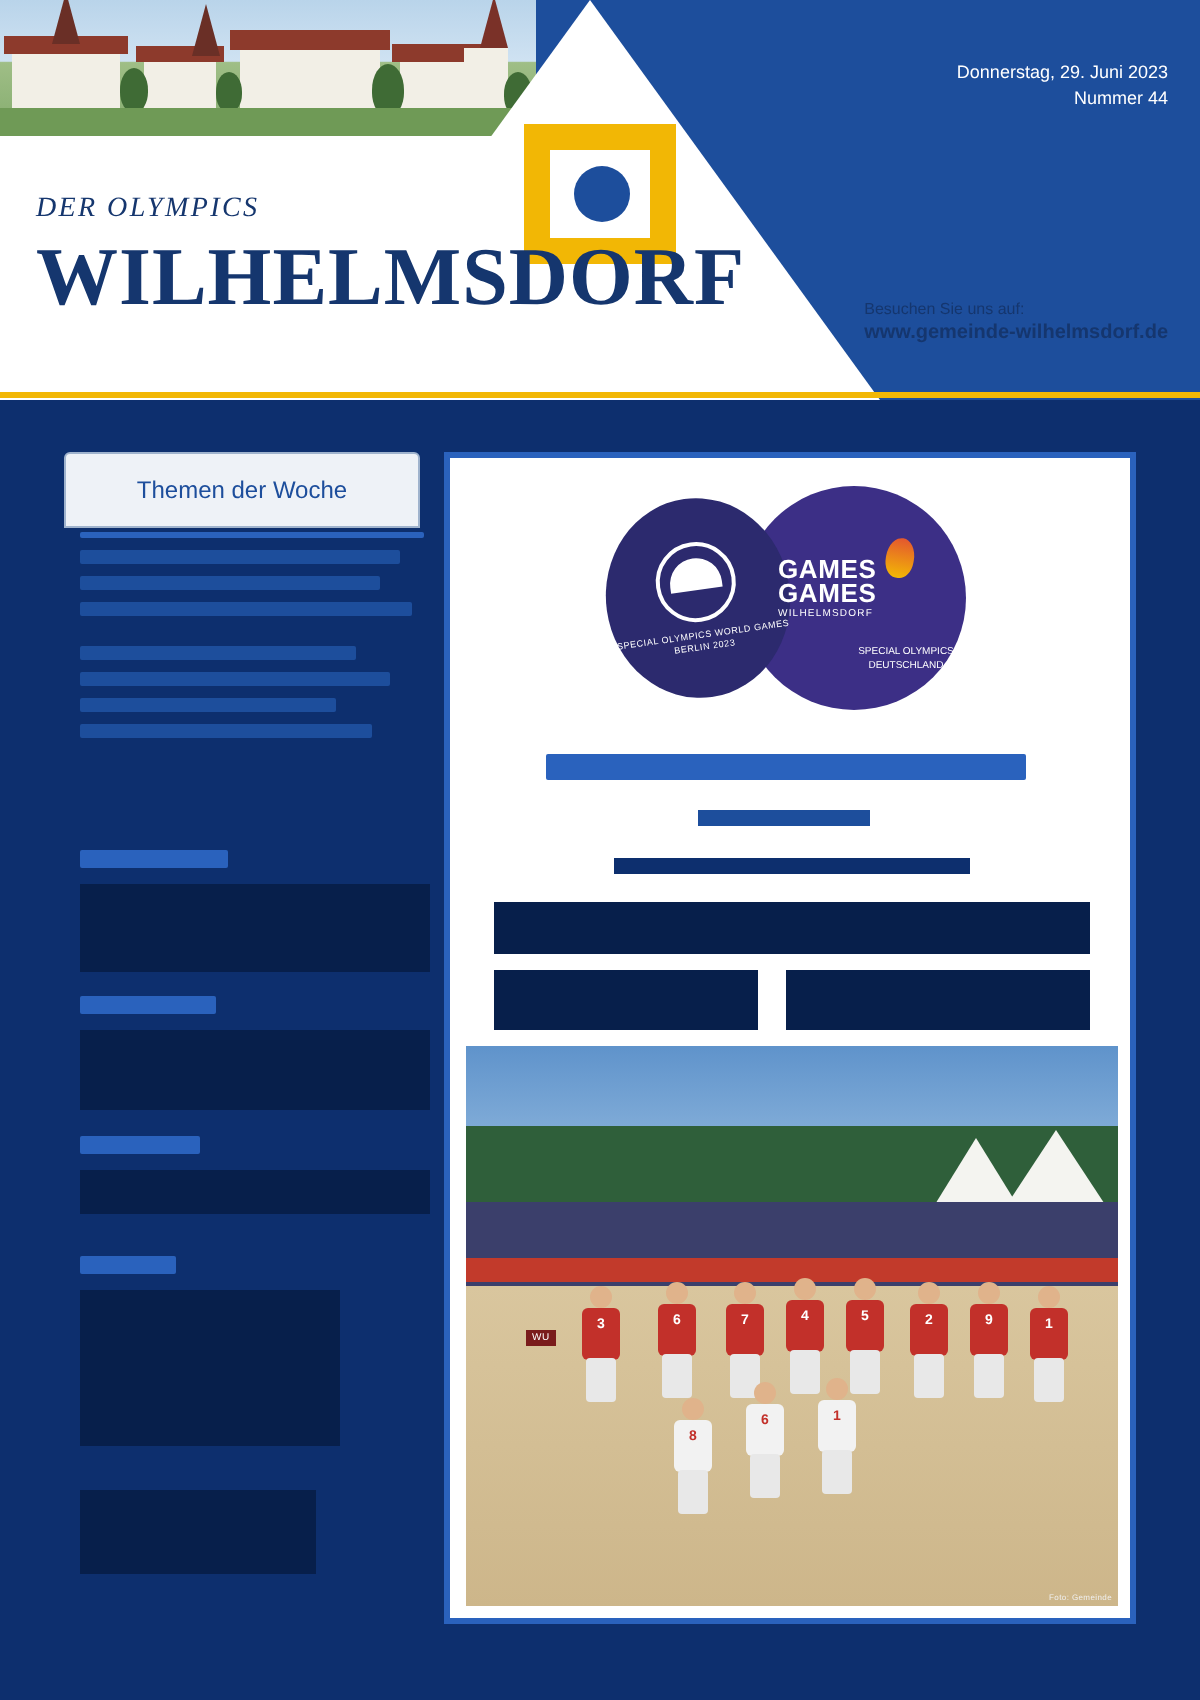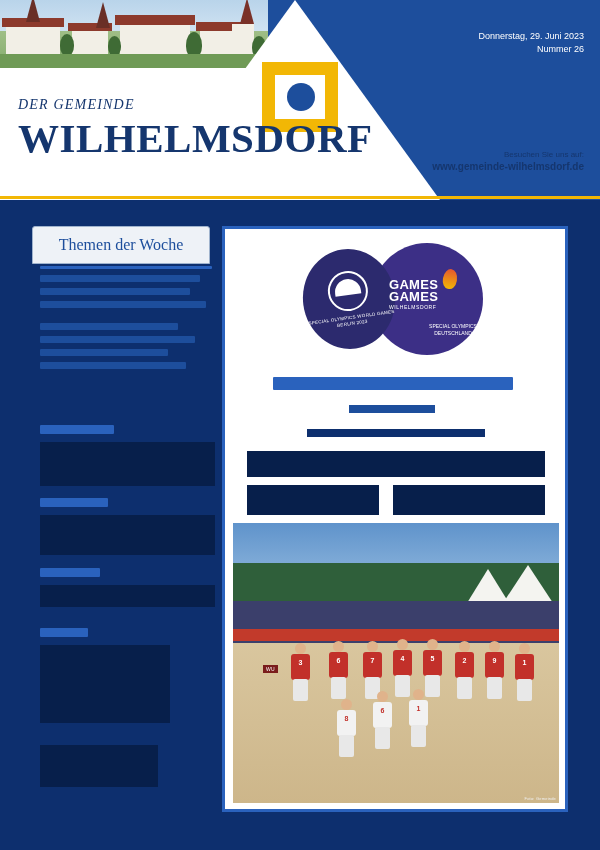--- a/index.html
+++ b/index.html
@@ -92,21 +92,21 @@
     font-size: 14px; letter-spacing: 1.2px; color: #15366e;
     margin-top: 1px;
   }
   .mb-title {
     font-family: "Liberation Serif", serif;
     font-size: 41px; font-weight: bold; letter-spacing: 0.5px;
     color: #15366e; margin-top: 3px; line-height: 44px;
   }
   .mast-web {
     position: absolute; right: 16px; top: 150px;
-    text-align: right; color: #15366e;
+    text-align: left; color: #15366e;
   }
   .mast-web .small { font-size: 8px; }
   .mast-web .url { font-size: 10px; font-weight: bold; margin-top: 2px; }
   .mast-rule {
     position: absolute; left: 0; top: 196px; width: 600px; height: 3px;
     background: #f2b705;
   }
 
   
   .body-blue {
@@ -118,22 +118,22 @@
   
   .toc-head {
     position: absolute; left: 32px; top: 226px;
     width: 178px; height: 38px;
     background: #eef2f7;
     border: 1px solid #9fb3cd;
     border-radius: 3px 3px 0 0;
     display: flex; align-items: center; justify-content: center;
   }
   .toc-head span {
-    font-family: Liberation Serif, serif;
-    font-size: 16px; color: #1d4e9c;
+    font-family: Liberation Sans, sans-serif;
+    font-size: 12px; color: #1d4e9c;
   }
   .toc-body {
     position: absolute; left: 40px; top: 266px;
     width: 175px;
   }
   .toc-lines { margin-top: 2px; }
   .toc-line {
     height: 7px; background: #1d4e9c; margin-bottom: 6px; border-radius: 1px;
   }
   .toc-line.hairline { height: 3px; background:#2a62bd; }
@@ -312,30 +312,30 @@
       <div class="ps-tree" style="left:60px;  top:34px; width:14px; height:22px;"></div>
       <div class="ps-tree" style="left:108px; top:36px; width:13px; height:20px;"></div>
       <div class="ps-tree" style="left:186px; top:32px; width:16px; height:26px;"></div>
       <div class="ps-tree" style="left:252px; top:36px; width:14px; height:22px;"></div>
       <div class="ps-grass"></div>
     </div>
 
     <div class="mast-blue">
       <div class="mast-blue-date">
         <div>Donnerstag, 29. Juni 2023</div>
-        <div>Nummer 26</div>
+        <div>Nummer 44</div>
       </div>
     </div>
 
     <div class="mast-triangle"></div>
     <div class="logo-square"></div>
     <div class="logo-dot"></div>
 
     <div class="mast-left-text">
-      <div class="mb-line2">DER GEMEINDE</div>
+      <div class="mb-line2">DER OLYMPICS</div>
       <div class="mb-title">WILHELMSDORF</div>
     </div>
 
     <div class="mast-web">
       <div class="small">Besuchen Sie uns auf:</div>
       <div class="url">www.gemeinde-wilhelmsdorf.de</div>
     </div>
 
     <div class="mast-rule"></div>
   </div>

